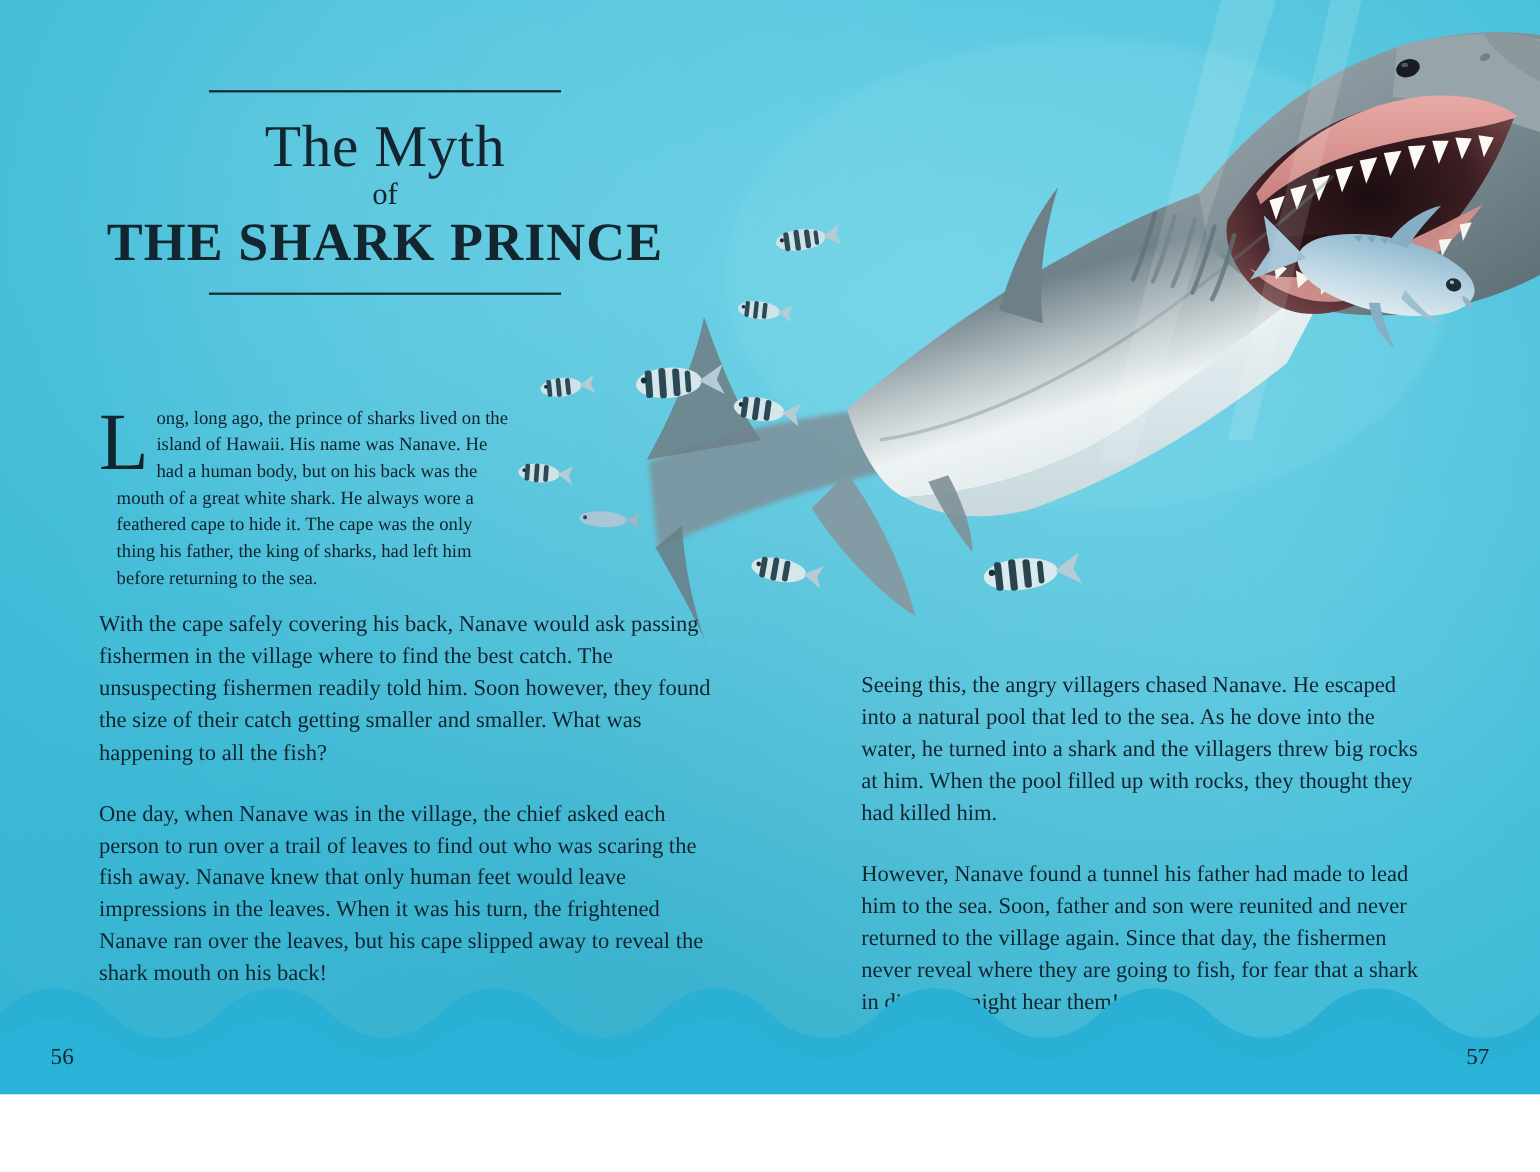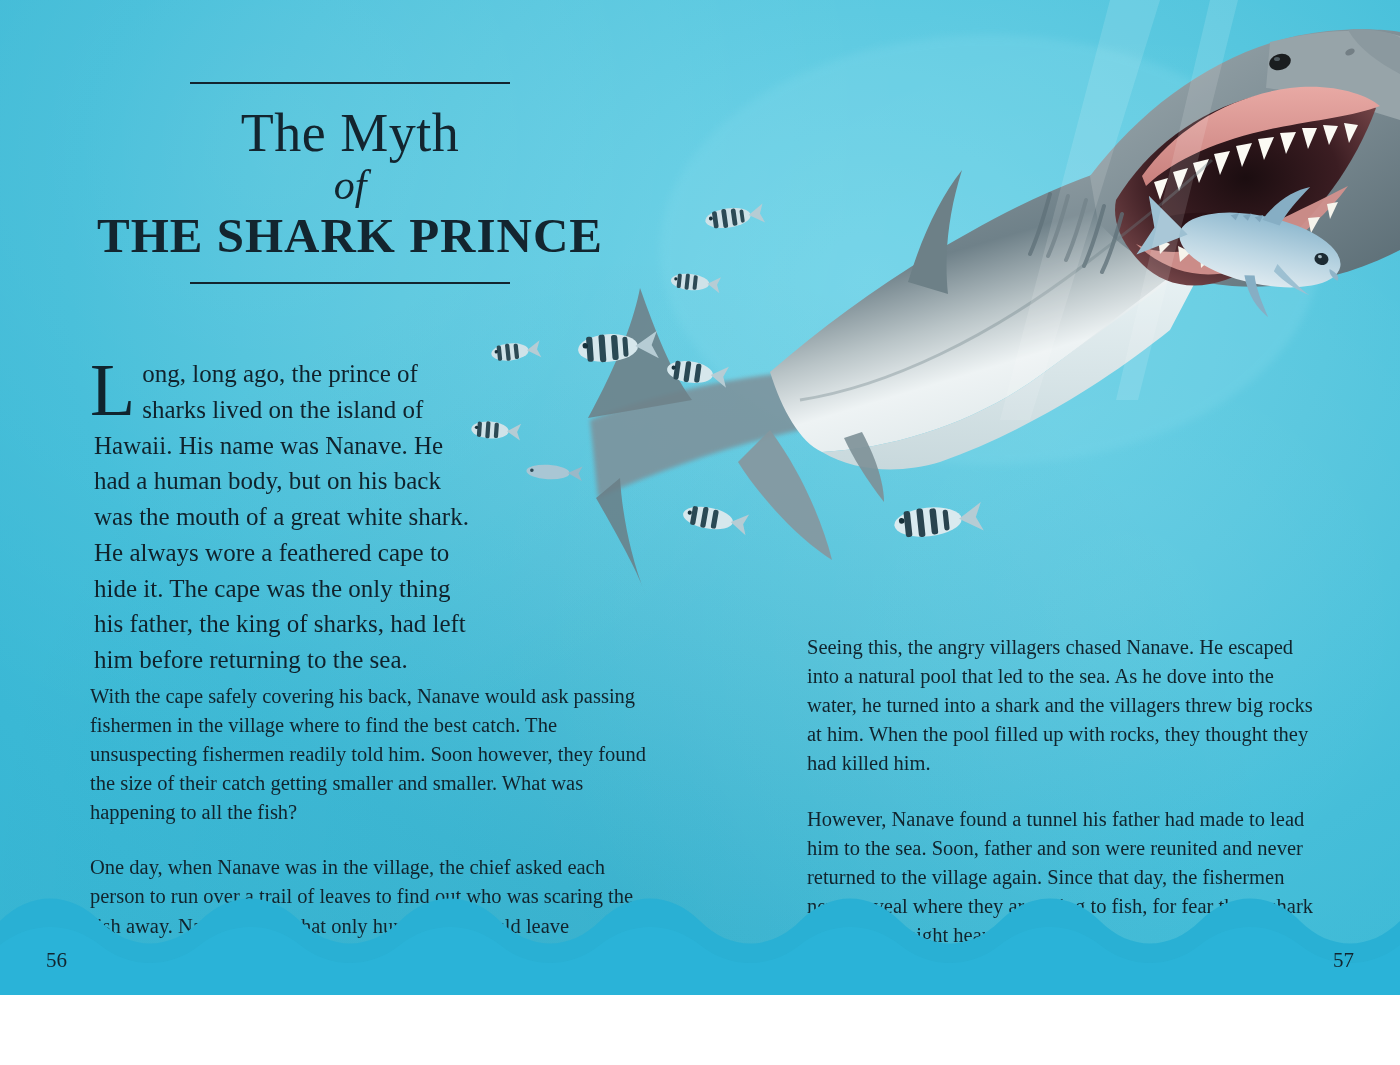--- a/index.html
+++ b/index.html
@@ -44,70 +44,68 @@
   }
   .rule.top { margin-bottom: 22px; }
   .rule.bottom { margin-top: 18px; }
   .title-line1 {
     font-size: 54px;
     line-height: 1.02;
     letter-spacing: 0.5px;
     color: #13252f;
   }
   .title-line2 {
-    font-size: 42px;
+    font-size: 28px;
     line-height: 1.15;
     color: #13252f;
-    font-style: italic;
   }
   .title-line3 {
     font-size: 49px;
     line-height: 1.12;
     letter-spacing: 1px;
     color: #13252f;
     white-space: nowrap;
     font-weight: bold;
   }
 
   
   .col-left {
     position: absolute;
     left: 90px;
     top: 352px;
     width: 560px;
   }
   .col-right {
     position: absolute;
     left: 783px;
-    top: 633px;
+    top: 609px;
     width: 520px;
-    margin-left: 24px;
   }
   p.body {
     font-size: 20.5px;
     line-height: 1.42;
     margin: 0 0 26px 0;
     color: #11242e;
   }
   .intro {
     position: relative;
     width: 390px;
   }
   .intro .dropcap {
     float: left;
     font-size: 74px;
     line-height: 0.78;
     padding: 6px 7px 0 0;
     font-family: "Liberation Serif", serif;
     color: #11242e;
   }
   .intro p {
-    font-size: 25px;
+    font-size: 17px;
     line-height: 1.43;
-    margin: 4px;
+    margin: 16px;
   }
   .after-intro { margin-top: 36px; }
 
   
   .pagenum {
     position: absolute;
     bottom: 22px;
     font-size: 21px;
     color: #11242e;
   }

